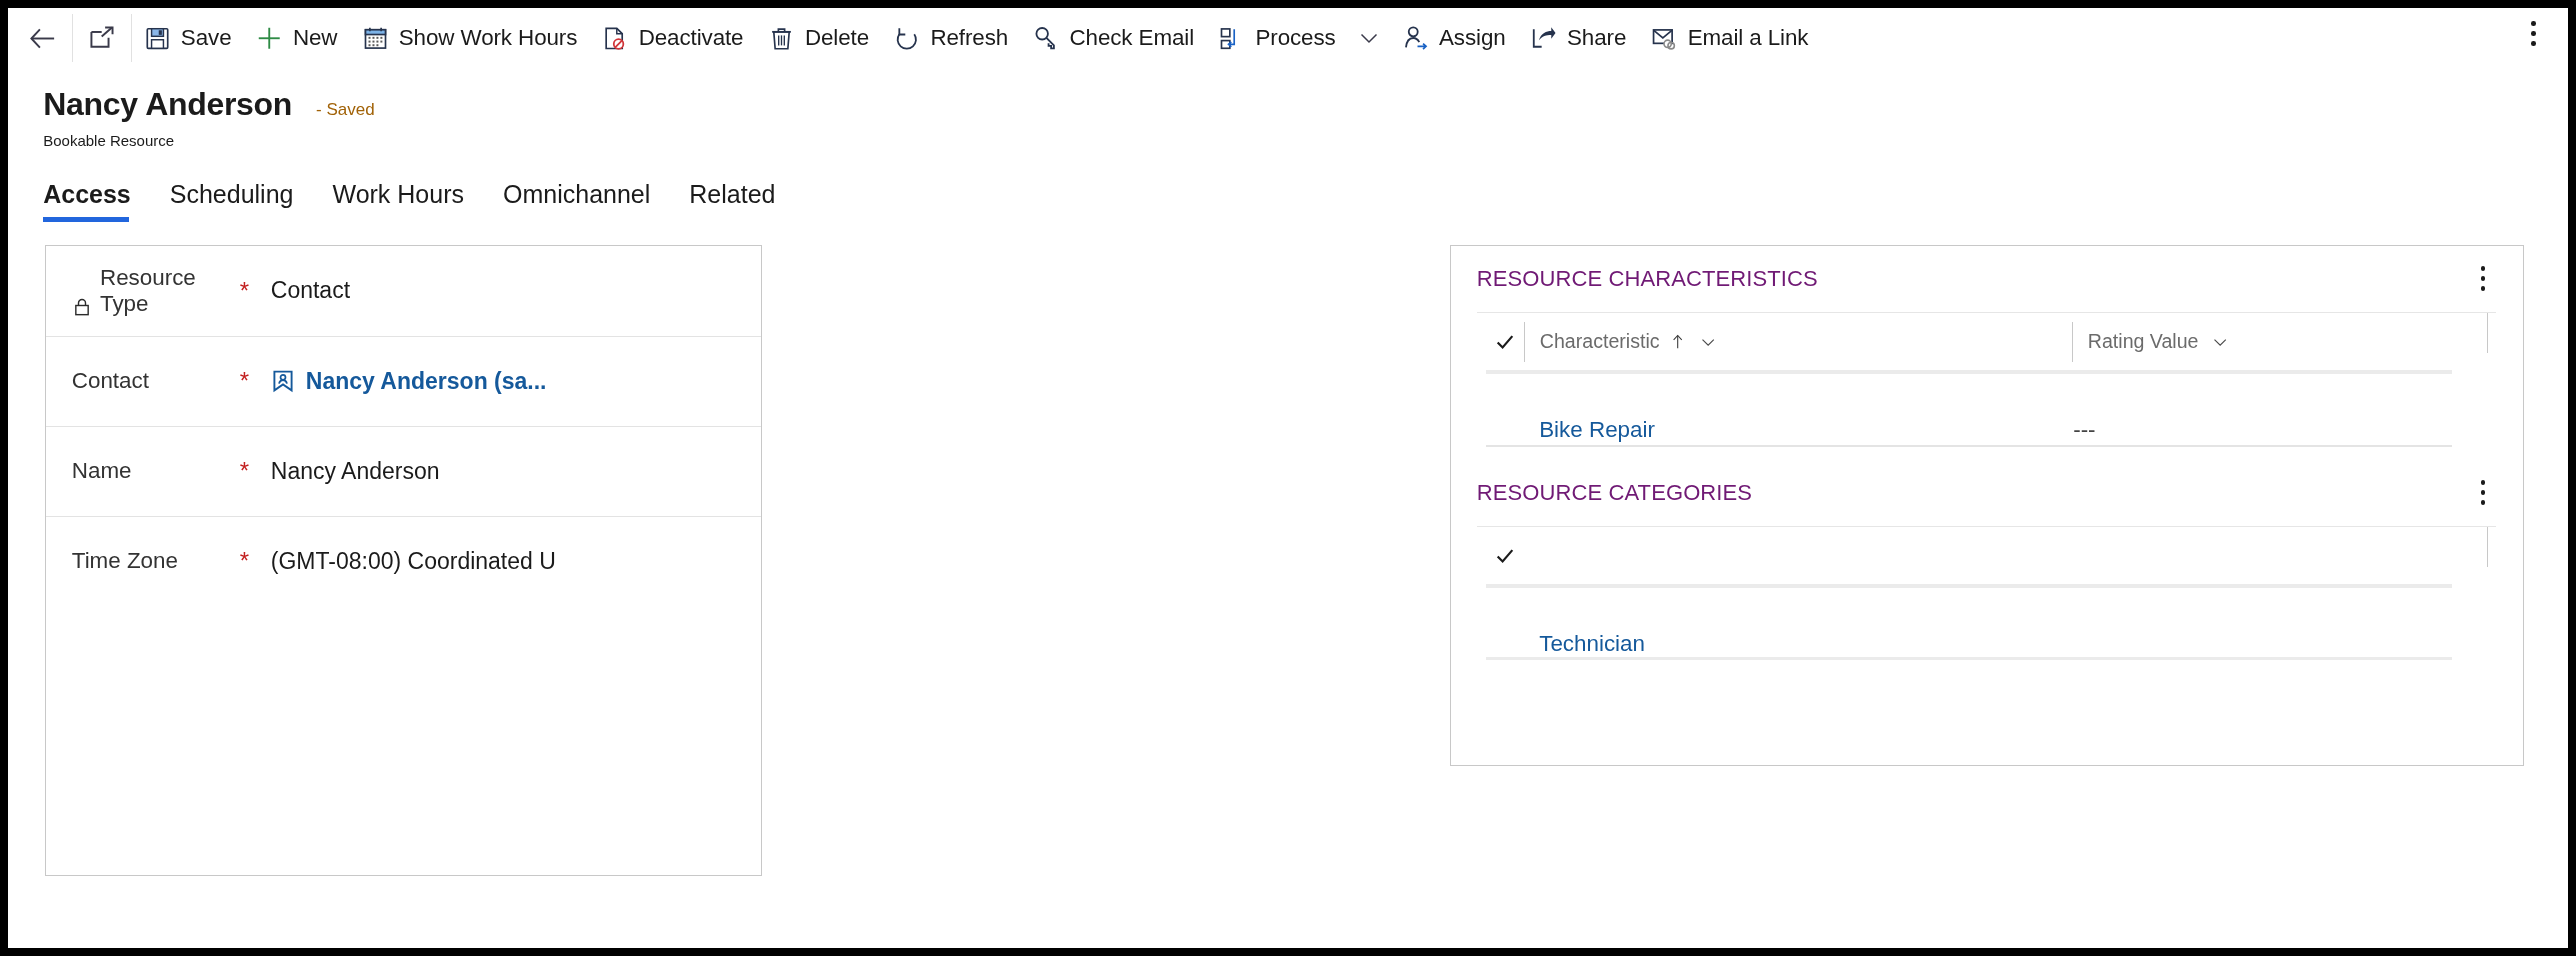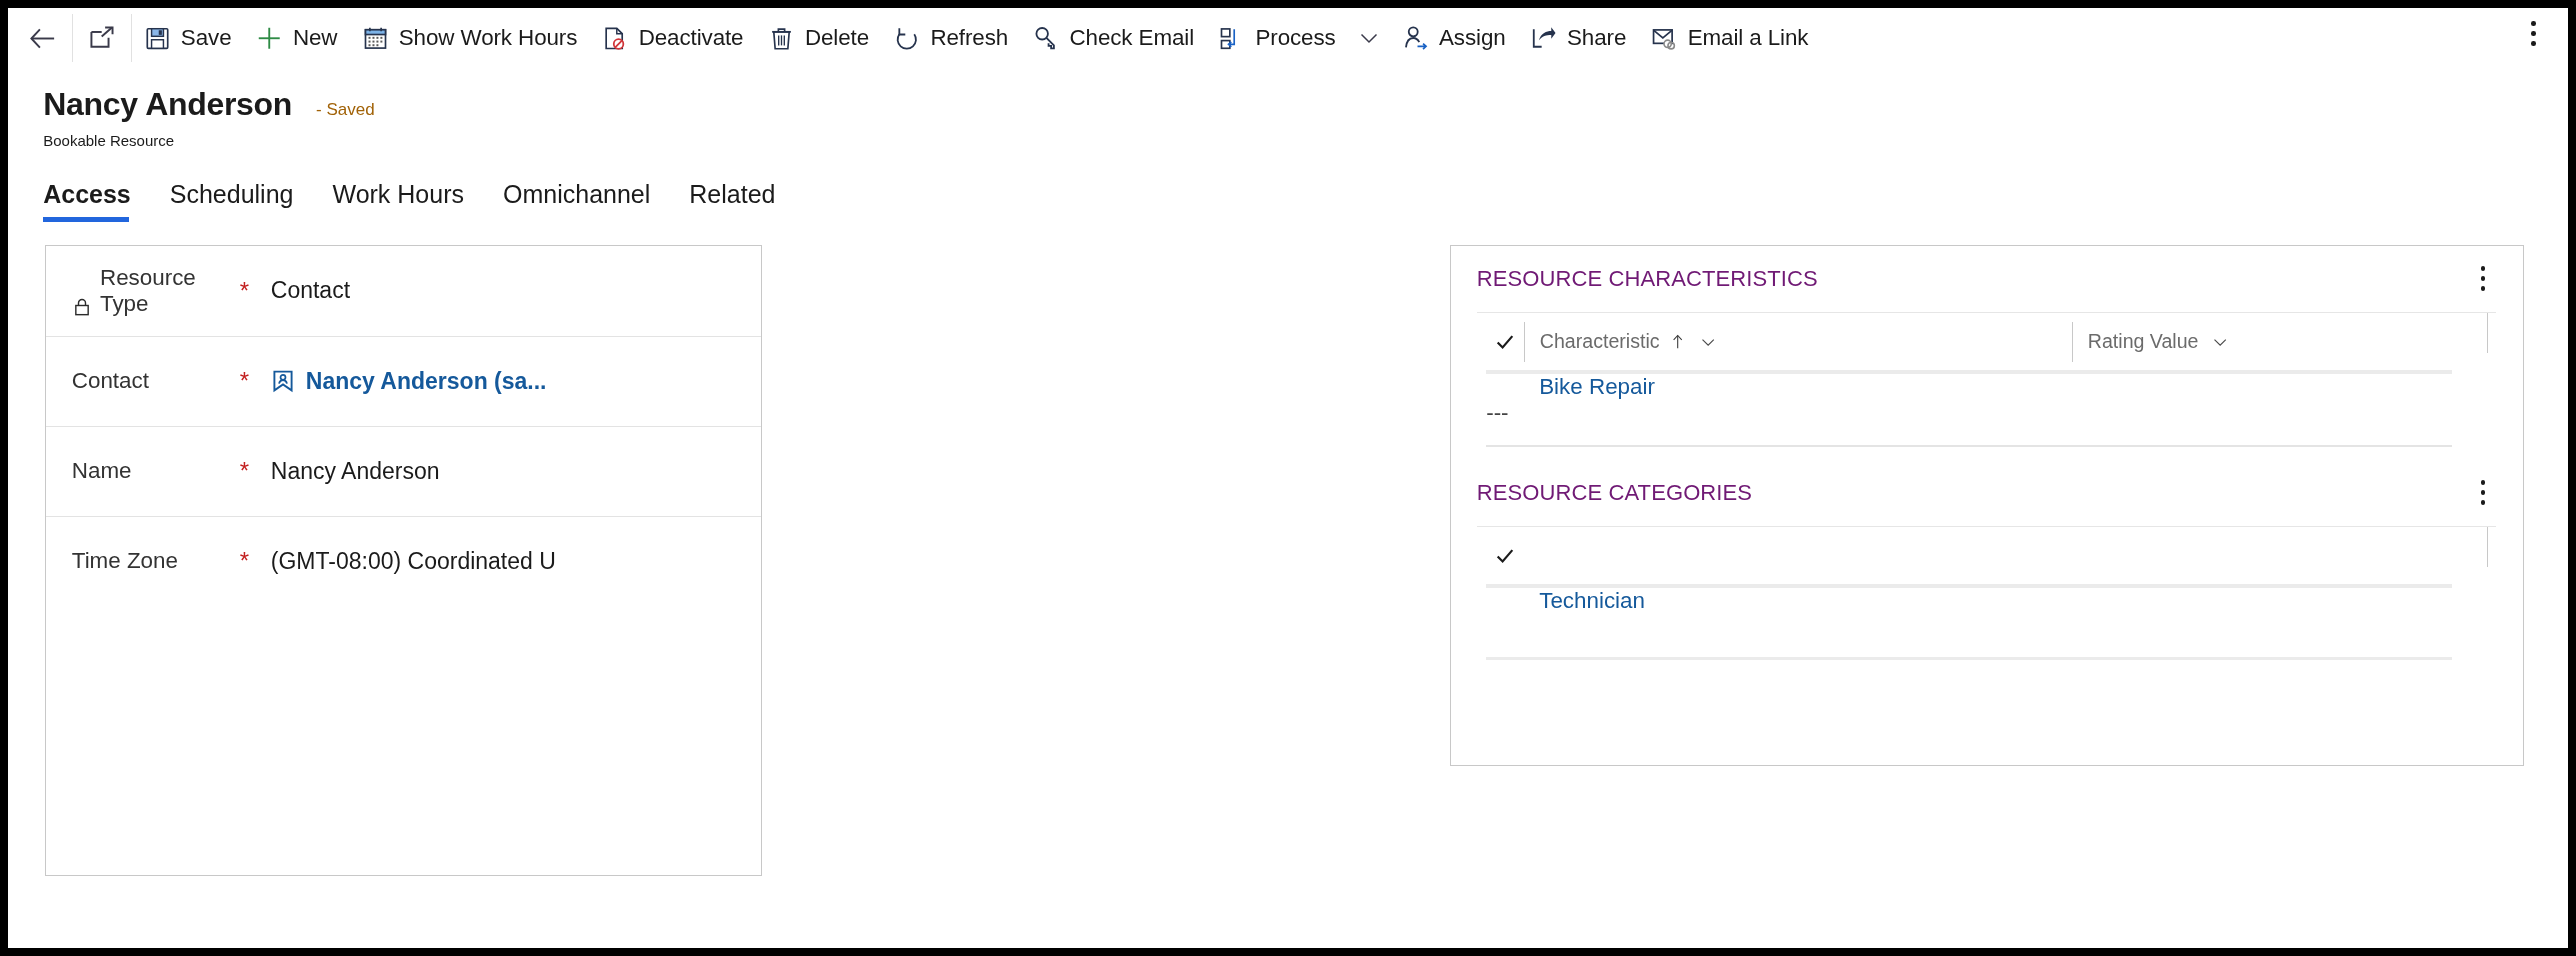--- a/index.html
+++ b/index.html
@@ -213,23 +213,23 @@
   .gh-col .chev { margin-left: 12.8px; display: flex; }
   .gh-endcap {
     position: absolute; right: 0; top: 0;
     width: 0.9px; height: 40px; background: #c8c8c8;
   }
   .grid-rule {
     height: 3.7px; background: #ebebeb;
     margin-left: 35px; margin-right: 71px;
   }
   .grow {
-    display: flex; align-items: flex-start;
+    display: flex; align-items: flex-end;
     height: 69px;
-    margin-left: 35px; margin-right: 71px; flex-direction: column;
+    margin-left: 35px; margin-right: 71px;
   }
   .grow .gcell {
     font-size: 22.4px;
     color: #15599b;
     flex: 0 0 auto;
   }
   .grow .gcell.dim { color: #444; }
 </style>
 </head>
 <body>

